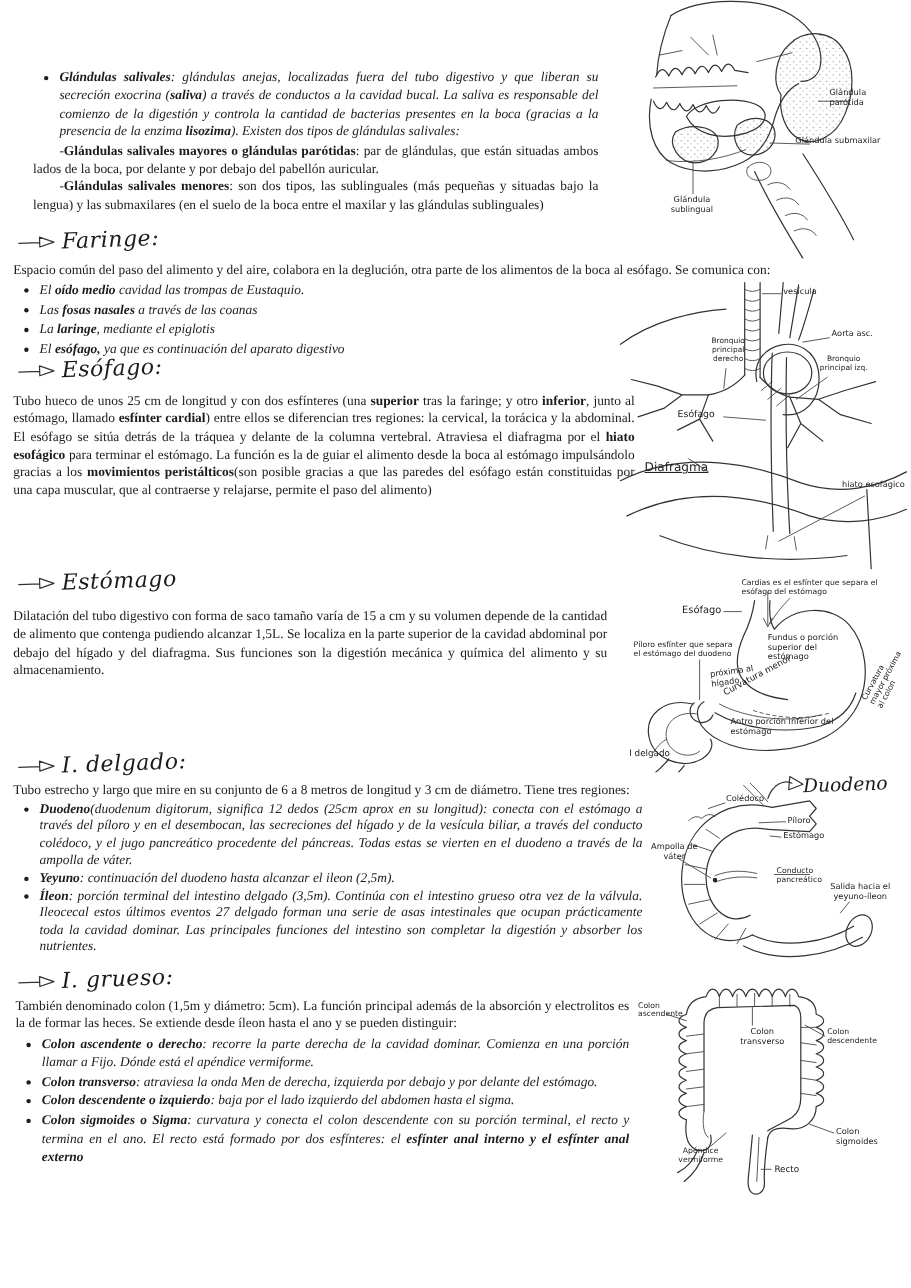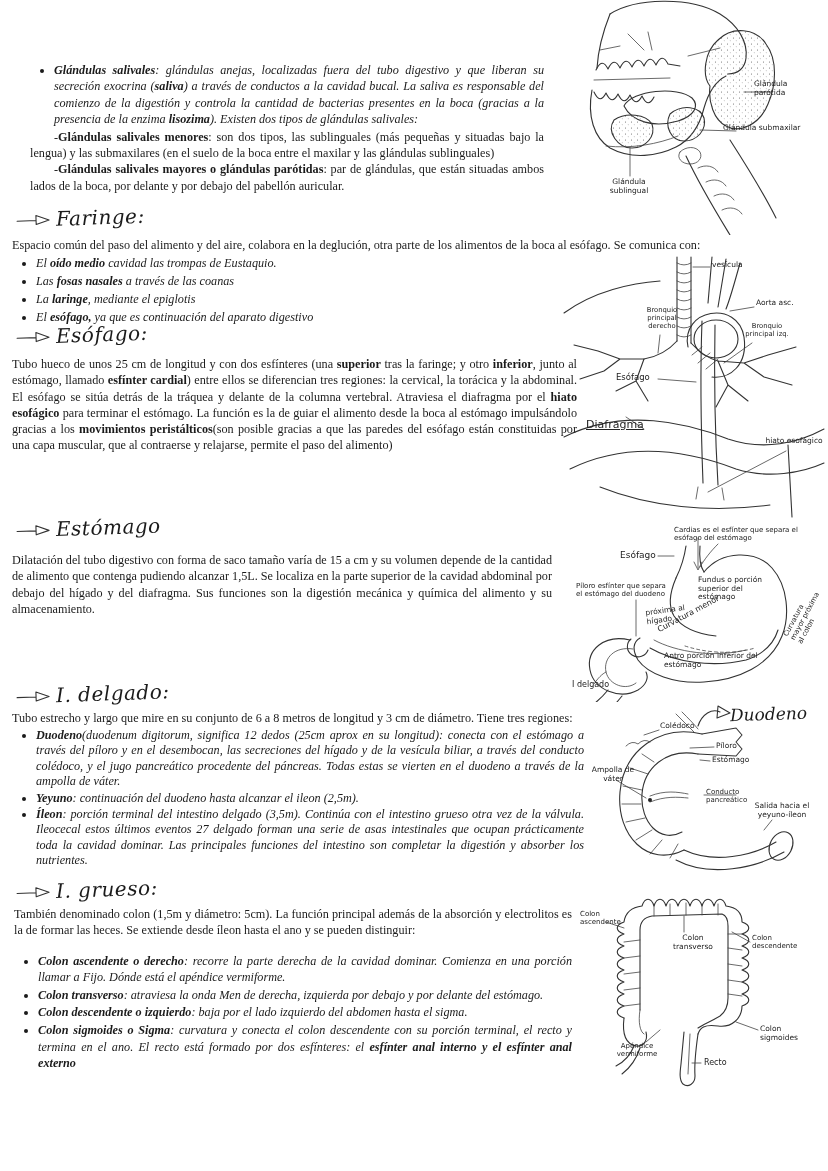--- a/index.html
+++ b/index.html
@@ -28,22 +28,22 @@
 </style>
 </head>
 <body>
 
 <div id="page">
 
   <section class="abs" style="left:30px;top:62px;width:514px;">
     <ul class="blist body-text">
       <li><b>Glándulas salivales</b><span>: glándulas anejas, localizadas fuera del tubo digestivo y que liberan su secreción exocrina (</span><b>saliva</b><span>) a través de conductos a la cavidad bucal. La saliva es responsable del comienzo de la digestión y controla la cantidad de bacterias presentes en la boca (gracias a la presencia de la enzima </span><b>lisozima</b><span>). Existen dos tipos de glándulas salivales:</span></li>
     </ul>
+    <p class="body-text indent"><span>-</span><b>Glándulas salivales mayores o glándulas parótidas</b><span>: par de glándulas, que están situadas ambos lados de la boca, por delante y por debajo del pabellón auricular.</span></p>
     <p class="body-text indent"><span>-</span><b>Glándulas salivales menores</b><span>: son dos tipos, las sublinguales (más pequeñas y situadas bajo la lengua) y las submaxilares (en el suelo de la boca entre el maxilar y las glándulas sublinguales)</span></p>
-    <p class="body-text indent"><span>-</span><b>Glándulas salivales mayores o glándulas parótidas</b><span>: par de glándulas, que están situadas ambos lados de la boca, por delante y por debajo del pabellón auricular.</span></p>
   </section>
 
   <div class="abs heading" style="left:16px;top:206px;">
     <svg width="36" height="14" viewBox="0 0 36 14">
       <path class="sk" d="M1,8 L20,8 M20,3 L33,8 L20,12 Z"></path>
     </svg>
     <span class="hword">Faringe:</span>
   </div>
   <section class="abs" style="left:12px;top:237px;width:806px;">
     <p class="body-text" style="text-align:left;">Espacio común del paso del alimento y del aire, colabora en la deglución, otra parte de los alimentos de la boca al esófago. Se comunica con:</p>
@@ -91,21 +91,21 @@
   </section>
 
   <div class="abs heading" style="left:16px;top:878px;">
     <svg width="36" height="14" viewBox="0 0 36 14">
       <path class="sk" d="M1,8 L20,8 M20,3 L33,8 L20,12 Z"></path>
     </svg>
     <span class="hword">I. grueso:</span>
   </div>
   <section class="abs" style="left:14px;top:906px;width:558px;">
     <p class="body-text">También denominado colon (1,5m y diámetro: 5cm). La función principal además de la absorción y electrolitos es la de formar las heces. Se extiende desde íleon hasta el ano y se pueden distinguir:</p>
-    <ul class="blist body-text" style="margin-top:14px;">
+    <ul class="blist body-text" style="margin-top:2px;">
       <li><b>Colon ascendente o derecho</b><span>: recorre la parte derecha de la cavidad dominar. Comienza en una porción llamar a Fijo. Dónde está el apéndice vermiforme.</span></li>
       <li><b>Colon transverso</b><span>: atraviesa la onda Men de derecha, izquierda por debajo y por delante del estómago.</span></li>
       <li><b>Colon descendente o izquierdo</b><span>: baja por el lado izquierdo del abdomen hasta el sigma.</span></li>
       <li><b>Colon sigmoides o Sigma</b><span>: curvatura y conecta el colon descendente con su porción terminal, el recto y termina en el ano. El recto está formado por dos esfínteres: el </span><b>esfínter anal interno y el esfínter anal externo</b></li>
     </ul>
   </section>
 
   <div class="fig" style="left:540px;top:0;width:288px;height:235px;">
     <svg width="288" height="235" viewBox="0 0 288 235">
       <defs>

